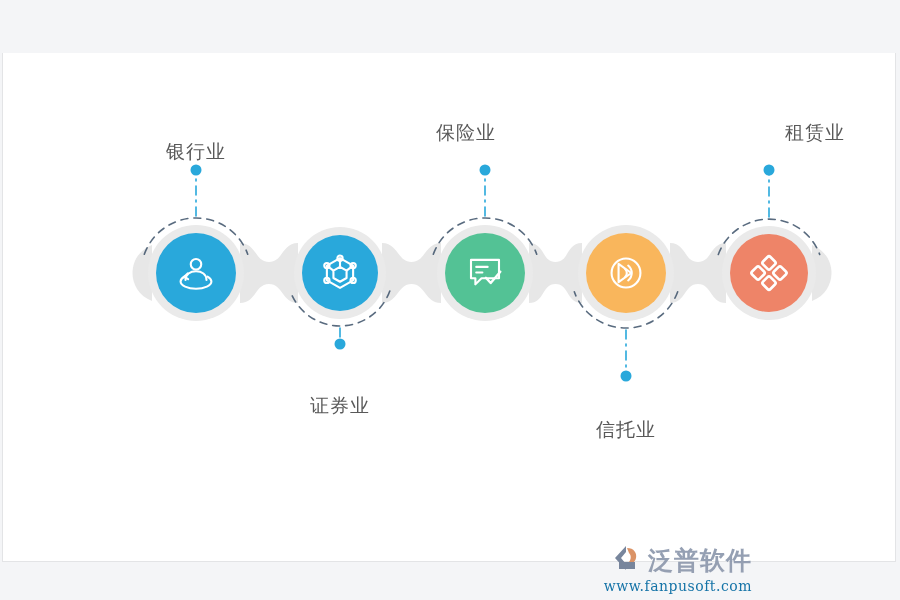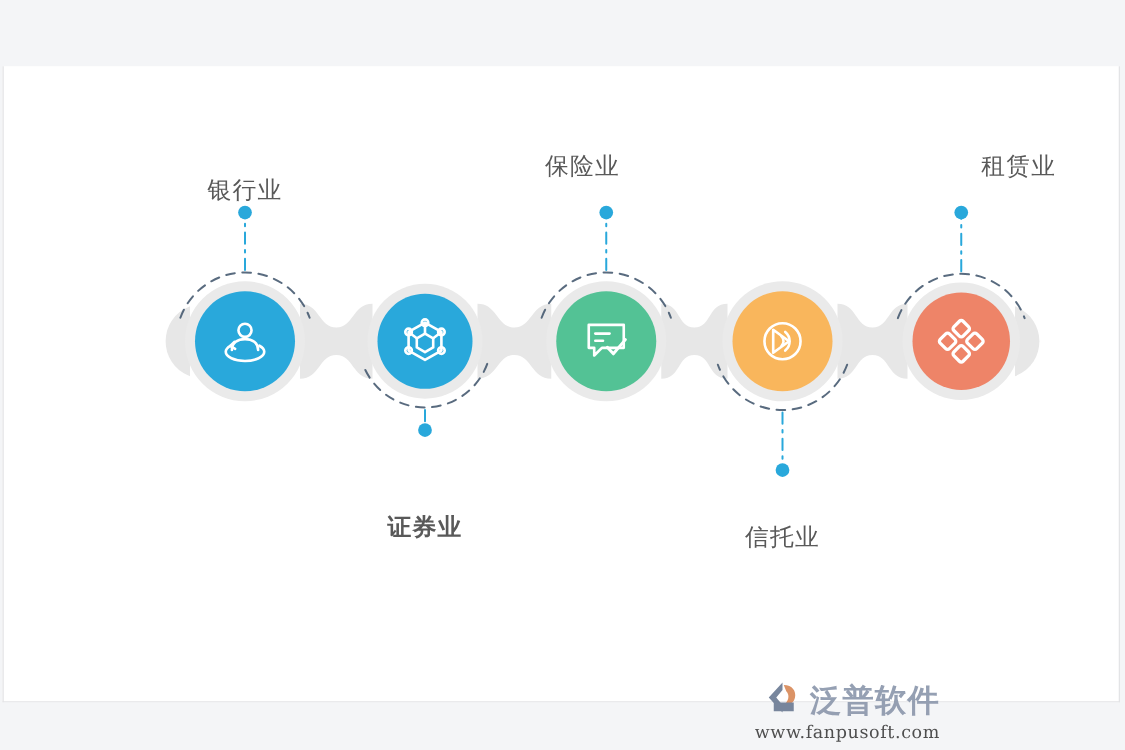--- a/index.html
+++ b/index.html
@@ -61,21 +61,21 @@
     display:flex;flex-direction:column;align-items:flex-end;
     opacity:.92;
   }
   .wm-row{display:flex;gap:4px;}
   .wm-text{
     font-family:"DejaVu Sans","Liberation Sans",sans-serif;
     font-size:25px;font-weight:bold;color:#8d98ad;letter-spacing:1px;
   }
   .wm-url{
     font-family:"DejaVu Serif","Liberation Serif",serif;
-    font-size:14px;color:#404040;letter-spacing:.5px;margin-top:1px;
+    font-size:14px;color:#0369a1;letter-spacing:.5px;margin-top:1px;
   }
 </style>
 </head>
 <body>
 
 <div id="stage">
 
   <div id="topband"></div>
   <div id="card"></div>
   <div id="bottomband"></div>
@@ -163,21 +163,21 @@
             <rect x="5.5" y="18" width="12" height="12" rx="2.4" fill="none" stroke="#ffffff" stroke-width="3" transform="rotate(45 11.5 24)"></rect>
             <rect x="30.5" y="18" width="12" height="12" rx="2.4" fill="none" stroke="#ffffff" stroke-width="3" transform="rotate(45 36.5 24)"></rect>
             <rect x="18" y="29.5" width="12" height="12" rx="2.4" fill="none" stroke="#ffffff" stroke-width="3" transform="rotate(45 24 35.5)"></rect>
           </svg>
         </div>
       </div>
     </div>
 
   <div id="labels">
       <div class="label" style="left: 196px; top: 139px;">银行业</div>
-      <div class="label" style="left: 340px; top: 409px; font-weight: bold;">证券业</div>
+      <div class="label" style="left: 340px; top: 393px;">证券业</div>
       <div class="label" style="left: 466px; top: 120px;">保险业</div>
       <div class="label" style="left: 626px; top: 397px; margin-top: 20px;">信托业</div>
       <div class="label" style="left: 815px; top: 120px;">租赁业</div>
     </div>
 
   <div id="watermark">
     <div class="wm-row">
       <svg width="34" height="28" viewBox="0 0 34 28">
         <path d="M16 2 L5 14 L16 26 L16 20 L11 14 L16 8 Z" fill="#6d7c95"></path>
         <path d="M17 4 C24 4 27 9 26 14 C25 19 20 21 17 20 C21 17 22 12 19 9 Z" fill="#d98a5a"></path>

